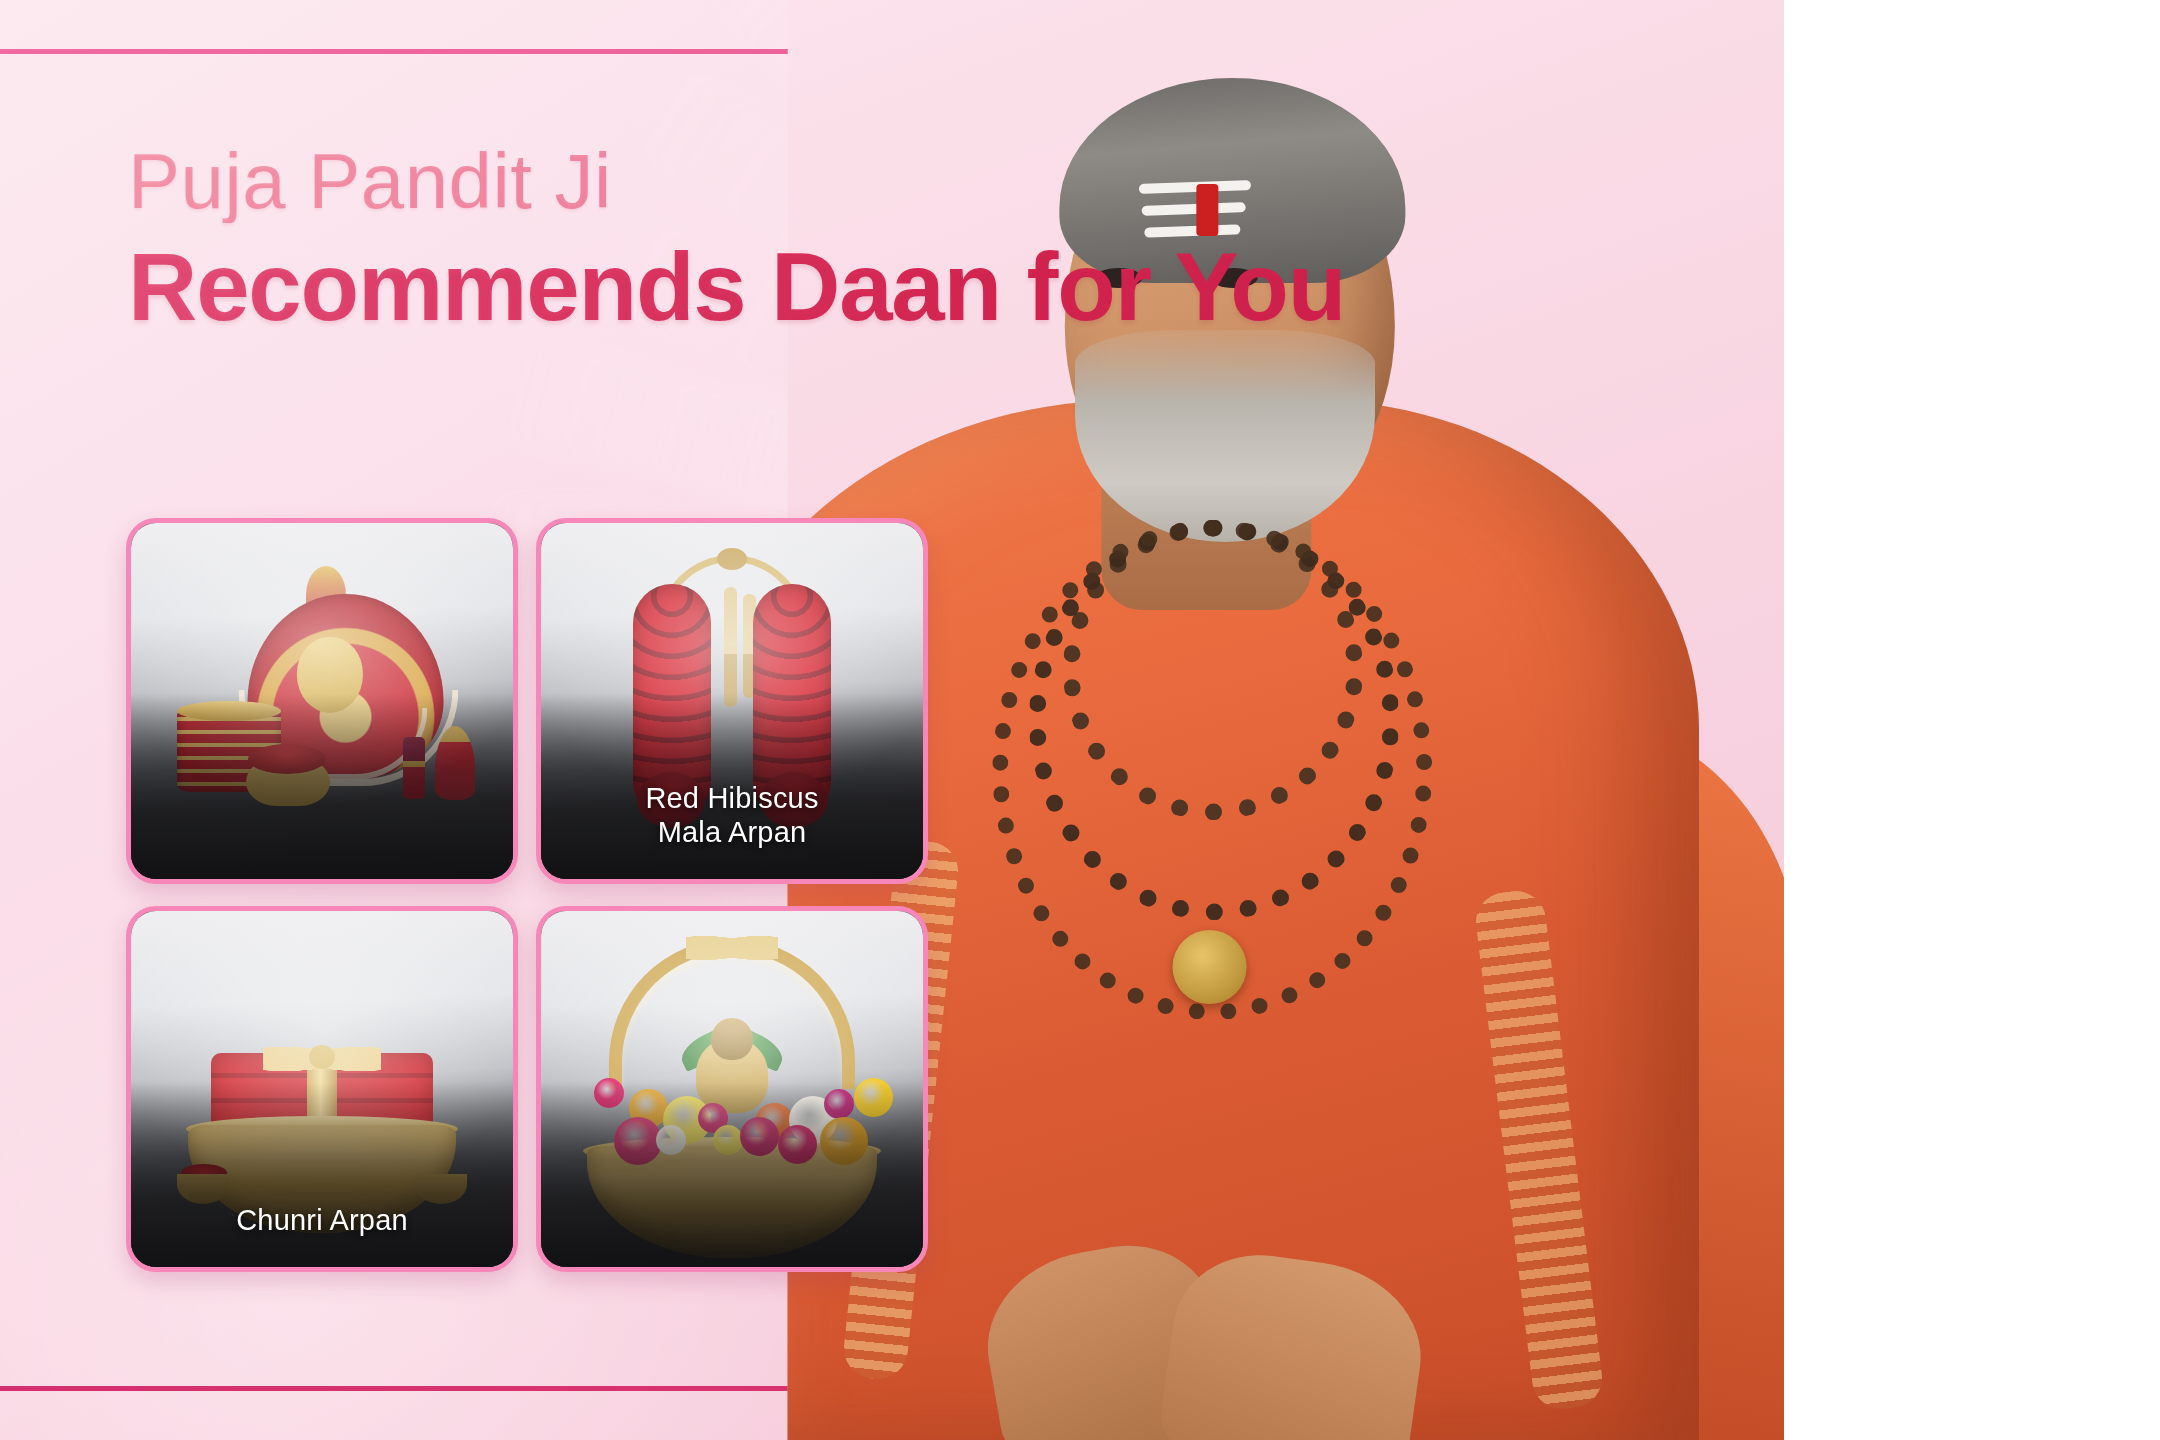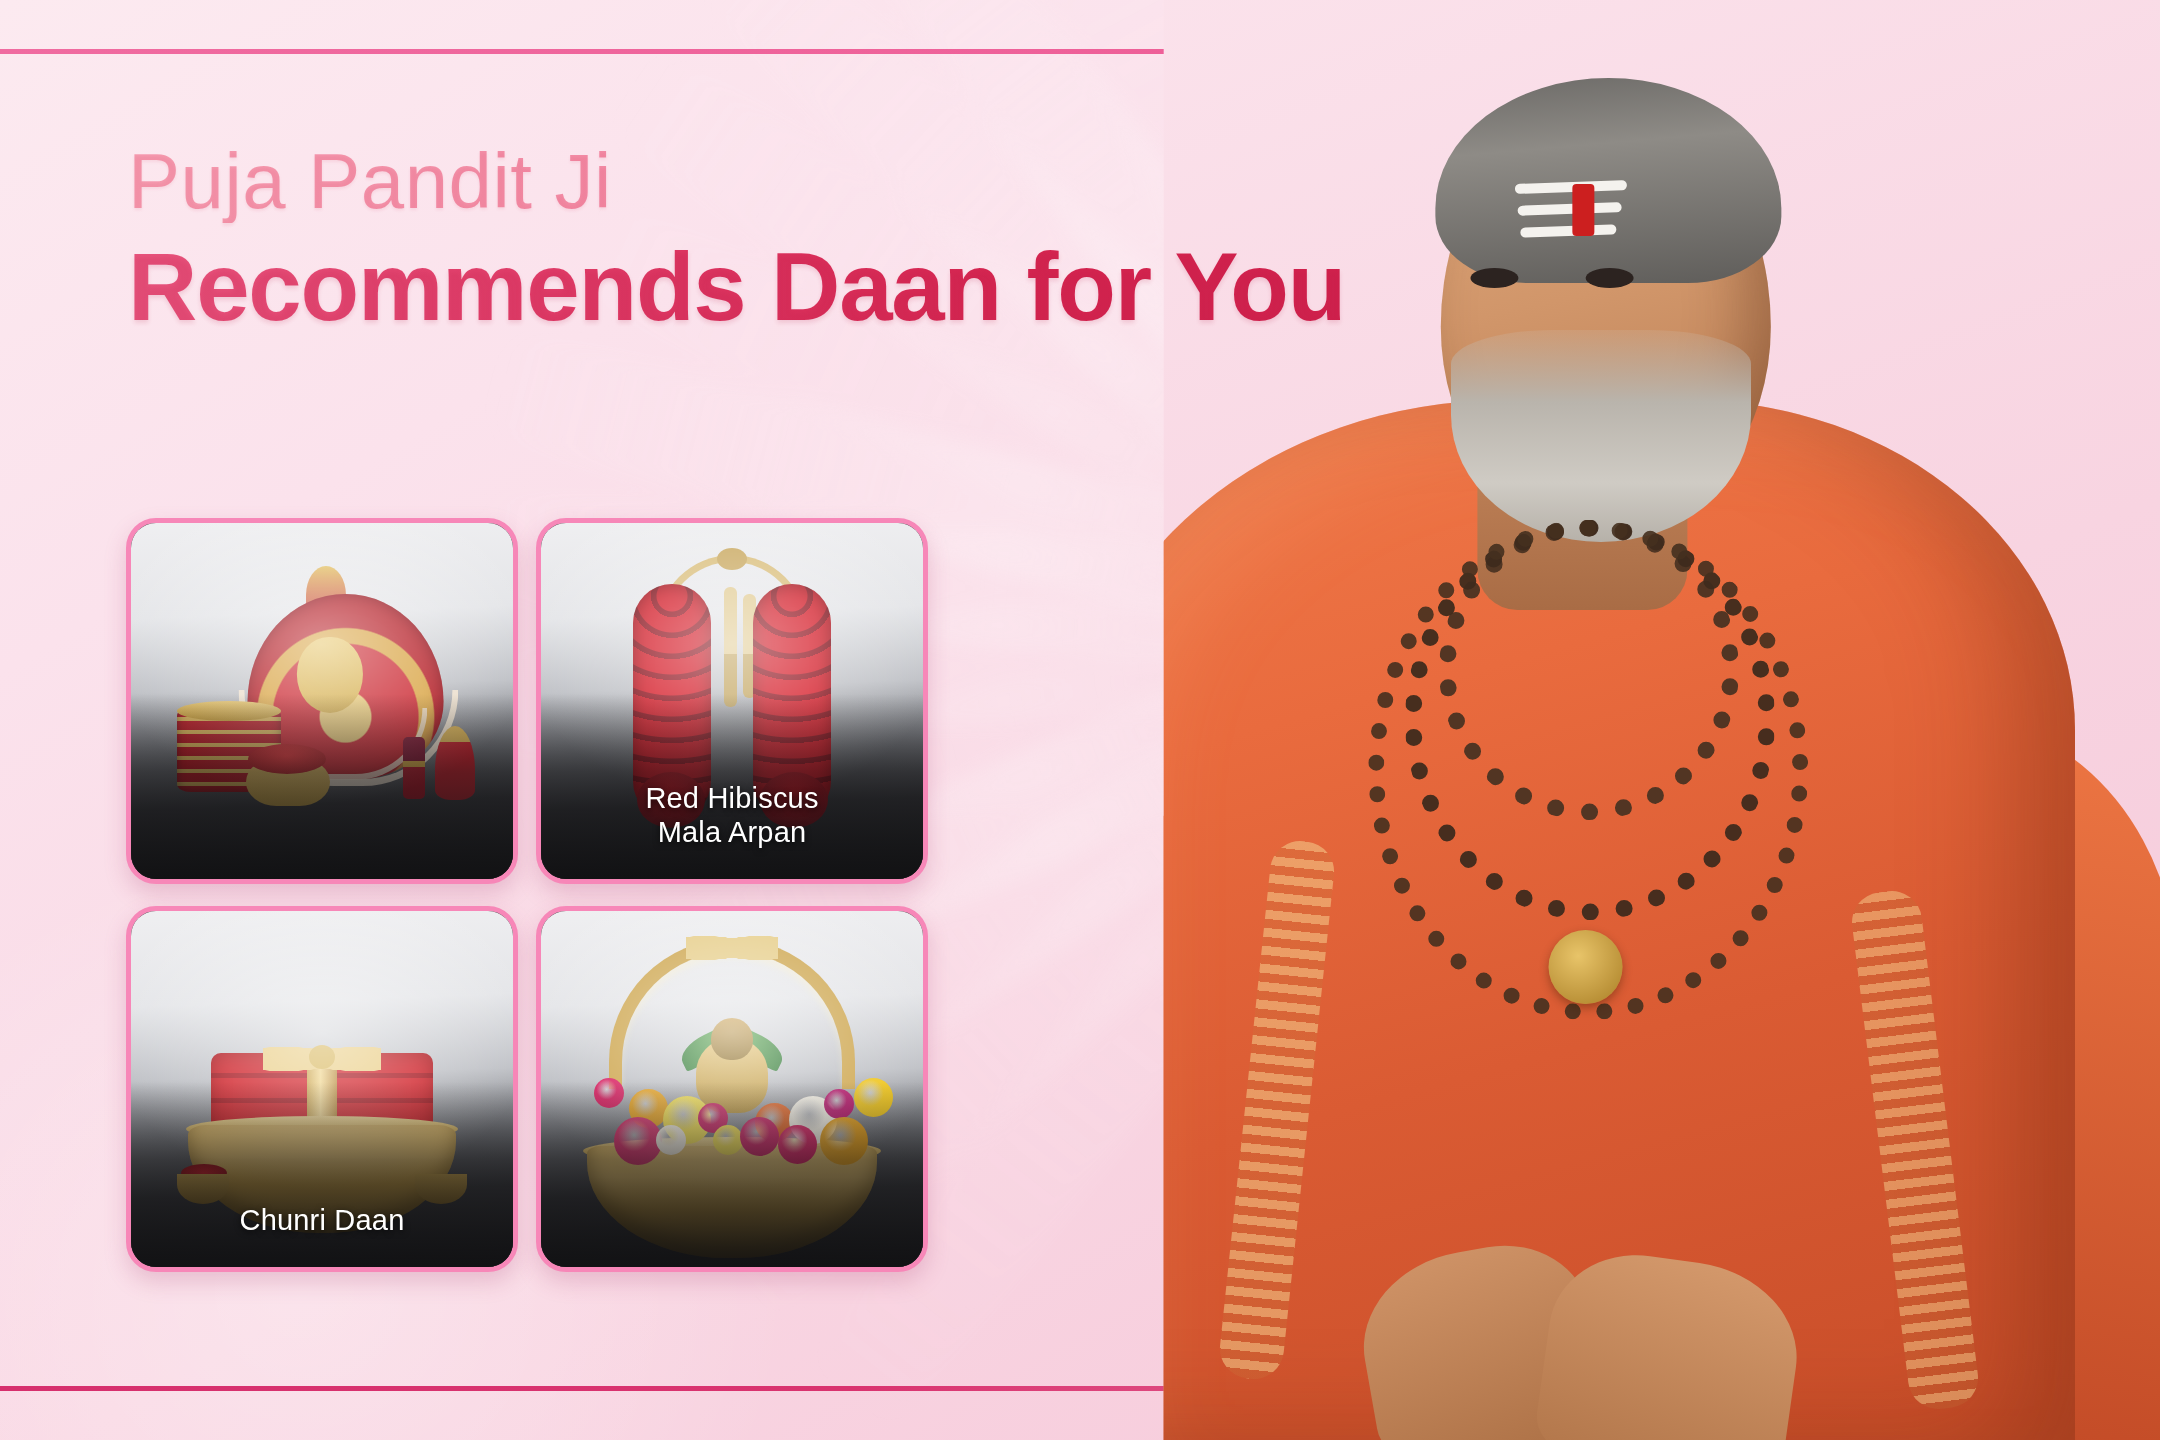--- a/index.html
+++ b/index.html
@@ -1,20 +1,20 @@
 <!DOCTYPE html>
 <html><head>
 <meta charset="utf-8">
 <title>Puja Pandit Ji Recommends</title>
 <style>
   * { margin:0; padding:0; box-sizing:border-box; }
   html,body { width:2160px; height:1440px; overflow:hidden;
     font-family:"Liberation Sans", sans-serif; }
 
-  .banner { position:relative; width:2160px; height:1440px;
+  .banner { position:relative; width:1784px; height:1440px;
     background:linear-gradient(150deg,#FCEAF0 0%,#FBE2EC 25%,#F9D8E4 55%,#F7CEDD 80%,#F6C9DA 100%);
     overflow:hidden; }
 
   
   .rays { position:absolute; left:500px; top:-380px; width:1900px; height:1900px;
     pointer-events:none; opacity:.55; }
   .rays span { position:absolute; left:50%; top:50%; width:1000px; height:118px;
     transform-origin:0 50%;
     background:linear-gradient(90deg,rgba(255,255,255,.0) 0%,rgba(255,255,255,.55) 45%,rgba(255,255,255,.0) 100%);
     border-radius:60px; filter:blur(9px); }
@@ -378,21 +378,21 @@
           <div class="a3-bow-knot"></div>
           <div class="a3-tray-rim"></div>
           <div class="a3-tray"></div>
           <div class="a3-powder"></div>
           <div class="a3-diya-l"></div>
           <div class="a3-diya-r"></div>
         </div>
         <div class="vignette"></div>
         <div class="scrim"></div>
       </div>
-      <div class="card-label">Chunri Daan</div>
+      <div class="card-label">Chunri Arpan</div>
     </div>
 
     <div class="card">
       <div class="card-photo">
         <div class="photo-bg"></div>
         <div class="art" id="basket-art">
           <div class="a4-handle"></div>
           <div class="a4-bow"></div>
           <div class="a4-leaf-l"></div>
           <div class="a4-leaf-r"></div>

